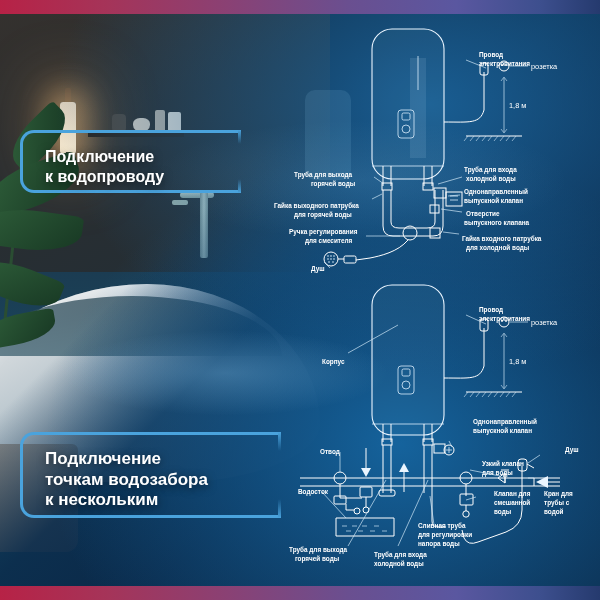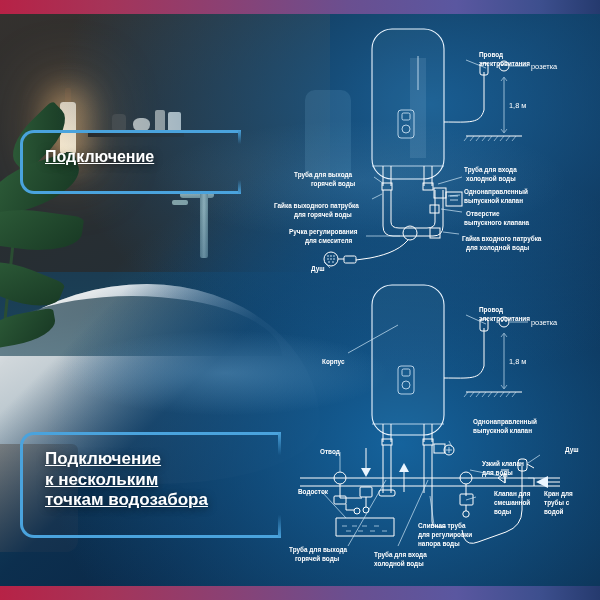--- a/index.html
+++ b/index.html
@@ -103,24 +103,23 @@
     text-shadow:0 2px 10px rgba(0,0,0,.45);
     white-space:nowrap;
   }
 
   
   .badge{
     position:absolute;z-index:12;
     border:3px solid #4aa3dd;border-right:none;
     border-radius:14px 0 0 14px;
     color:#fff;font-weight:bold;line-height:1.22;
-    padding:14px 16px 24px 22px;
+    padding:14px 16px 4px 22px;
     text-shadow:0 2px 8px rgba(0,0,0,.55);
     box-sizing:border-box;
-    text-decoration:underline;
   }
   .badge::after{
     content:"";position:absolute;right:-3px;top:-3px;bottom:-3px;width:3px;
     background:linear-gradient(180deg,#4aa3dd,rgba(74,163,221,0) 22%,rgba(74,163,221,0) 78%,#4aa3dd);
   }
   #badge1{left:20px;top:130px;width:218px;font-size:16px;}
   #badge2{left:20px;top:432px;width:258px;font-size:17px;}
   .badge .ln{display:block;white-space:nowrap;}
 
   
@@ -168,25 +167,26 @@
   </div>
 
   <div class="techbg"></div>
   <div class="sweep sw1"></div>
   <div class="sweep sw2"></div>
   <div class="ghost-tank"></div>
 
 
   <div class="badge" id="badge1">
     <span class="ln">Подключение</span>
+    <span class="ln">к водопроводу</span>
   </div>
   <div class="badge" id="badge2">
     <span class="ln">Подключение</span>
+    <span class="ln">точкам водозабора</span>
     <span class="ln">к нескольким</span>
-    <span class="ln">точкам водозабора</span>
   </div>
 
   <svg class="diagram" viewBox="0 0 600 600">
 
     <g>
 
       <rect x="372" y="29" width="72" height="150" rx="20" ry="20" class="body-o"></rect>
       <path d="M372 166 h72" class="pipe-t"></path>
 
       <rect x="410" y="58" width="16" height="100" fill="rgba(190,225,250,.12)"></rect>

